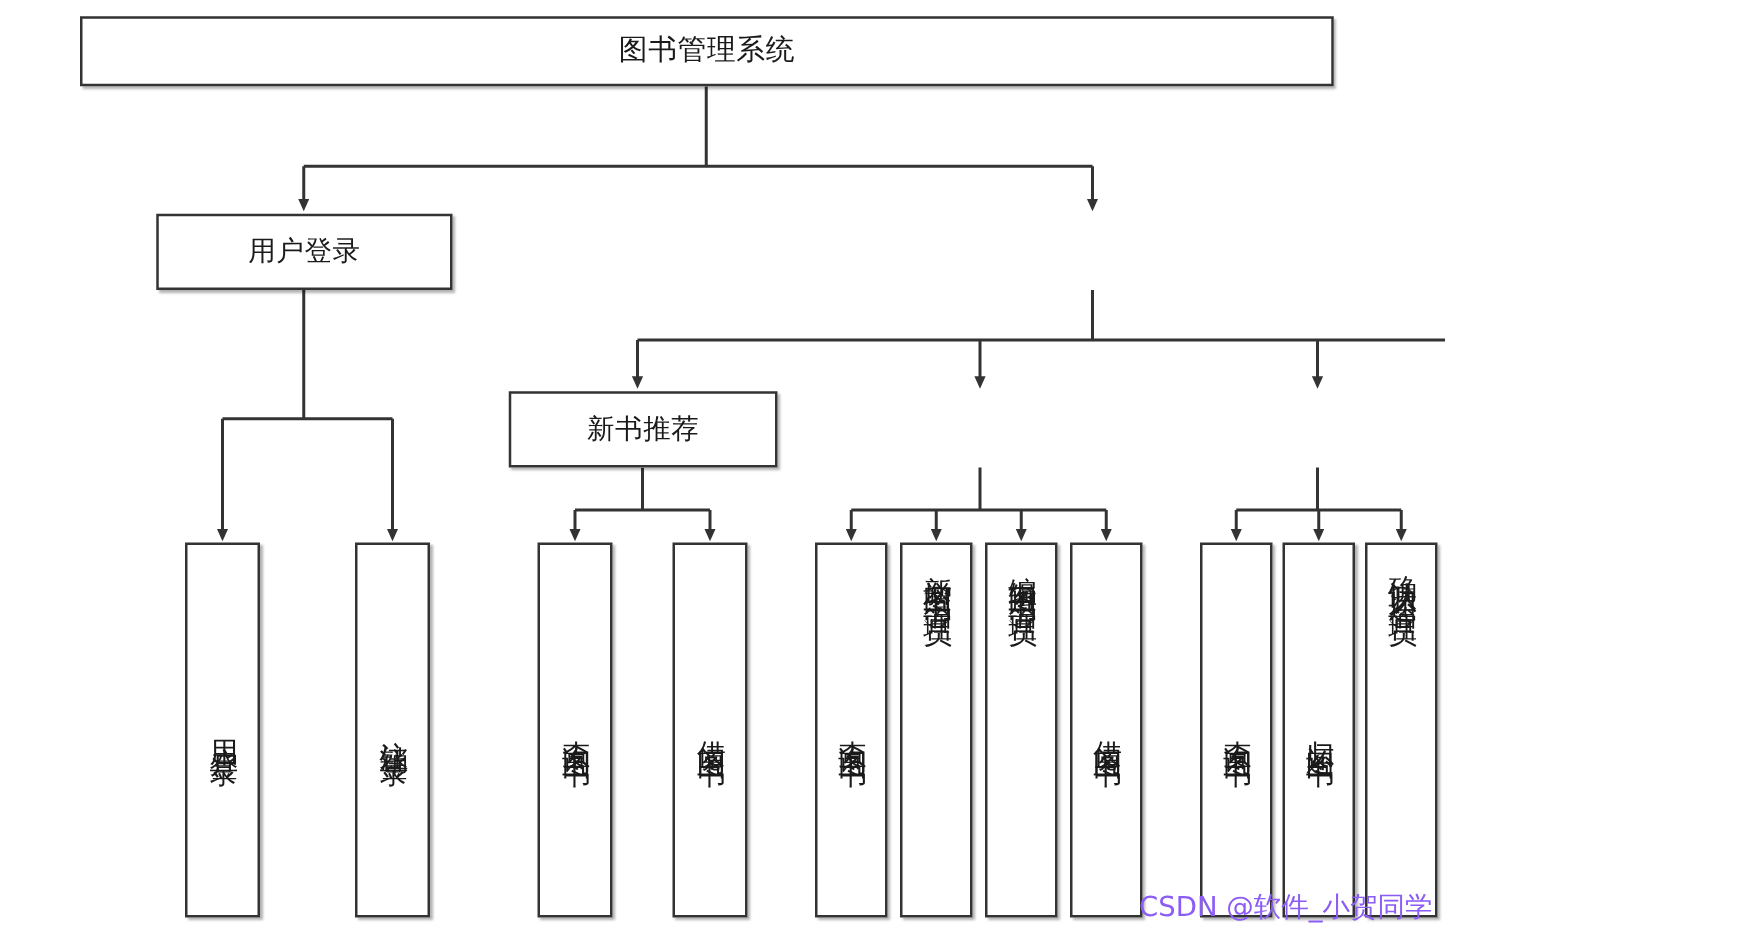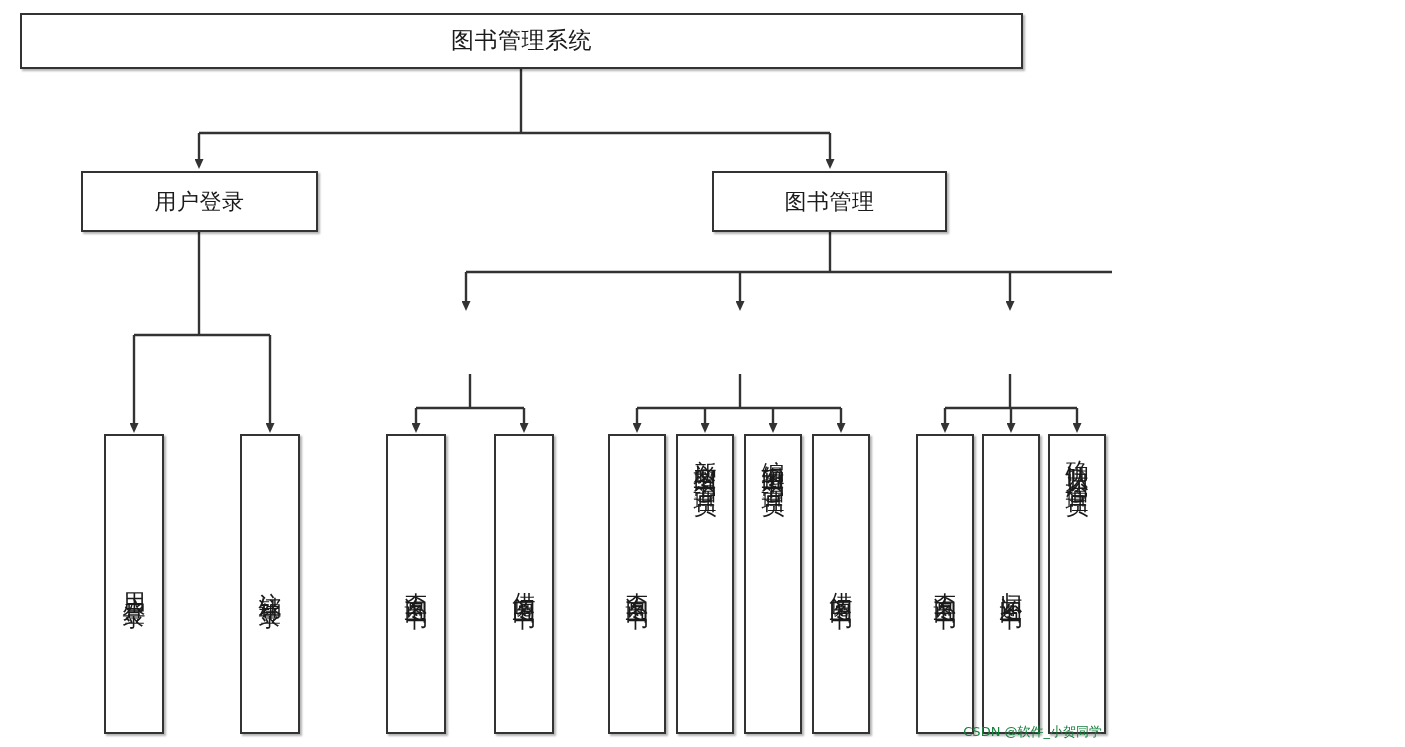--- a/index.html
+++ b/index.html
@@ -10,20 +10,21 @@
   }
   body {
     font-family: "DejaVu Sans", "Liberation Sans", sans-serif;
   }
   #canvas {
     position: relative;
     width: 1112px;
     height: 747px;
     background: #ffffff;
     overflow: hidden;
+    margin-left: 44px;
   }
   #edges {
     position: absolute;
     left: 0;
     top: 0;
     width: 1405px;
     height: 747px;
     pointer-events: none;
   }
   .node {
@@ -64,22 +65,22 @@
     white-space: nowrap;
   }
   .node.v.center {
     align-items: center;
     padding-top: 0;
   }
   #watermark {
     position: absolute;
     right: 10px;
     bottom: 6px;
-    font-size: 13px;
-    color: #15803d;
+    font-size: 22px;
+    color: #8b5cf6;
     white-space: nowrap;
     z-index: 3;
     font-family: "DejaVu Sans", "Liberation Sans", sans-serif;
   }
 </style>
 </head>
 <body>
 
 <div id="canvas">
 
@@ -134,24 +135,24 @@
     </g>
   </svg>
 
   <div class="node h root" style="left:20px; top:13px; width:1003px; height:56px;">
     <span class="label">图书管理系统</span>
   </div>
 
   <div class="node h" style="left:81px; top:171px; width:237px; height:61px;">
     <span class="label">用户登录</span>
   </div>
-  <div class="node h" style="left:712px; top:171px; width:235px; height:61px;">
-    <span class="label">图书管理</span>
+
+  <div class="node h" style="left:363px; top:313px; width:215px; height:61px;">
+    <span class="label">新书推荐</span>
   </div>
-
 
   <div class="node v center" style="left:104px; top:434px; width:60px; height:300px;">
     <span class="label">用户登录</span>
   </div>
   <div class="node v center" style="left:240px; top:434px; width:60px; height:300px;">
     <span class="label">注销登录</span>
   </div>
 
   <div class="node v center" style="left:386px; top:434px; width:60px; height:300px;">
     <span class="label">查询图书</span>

